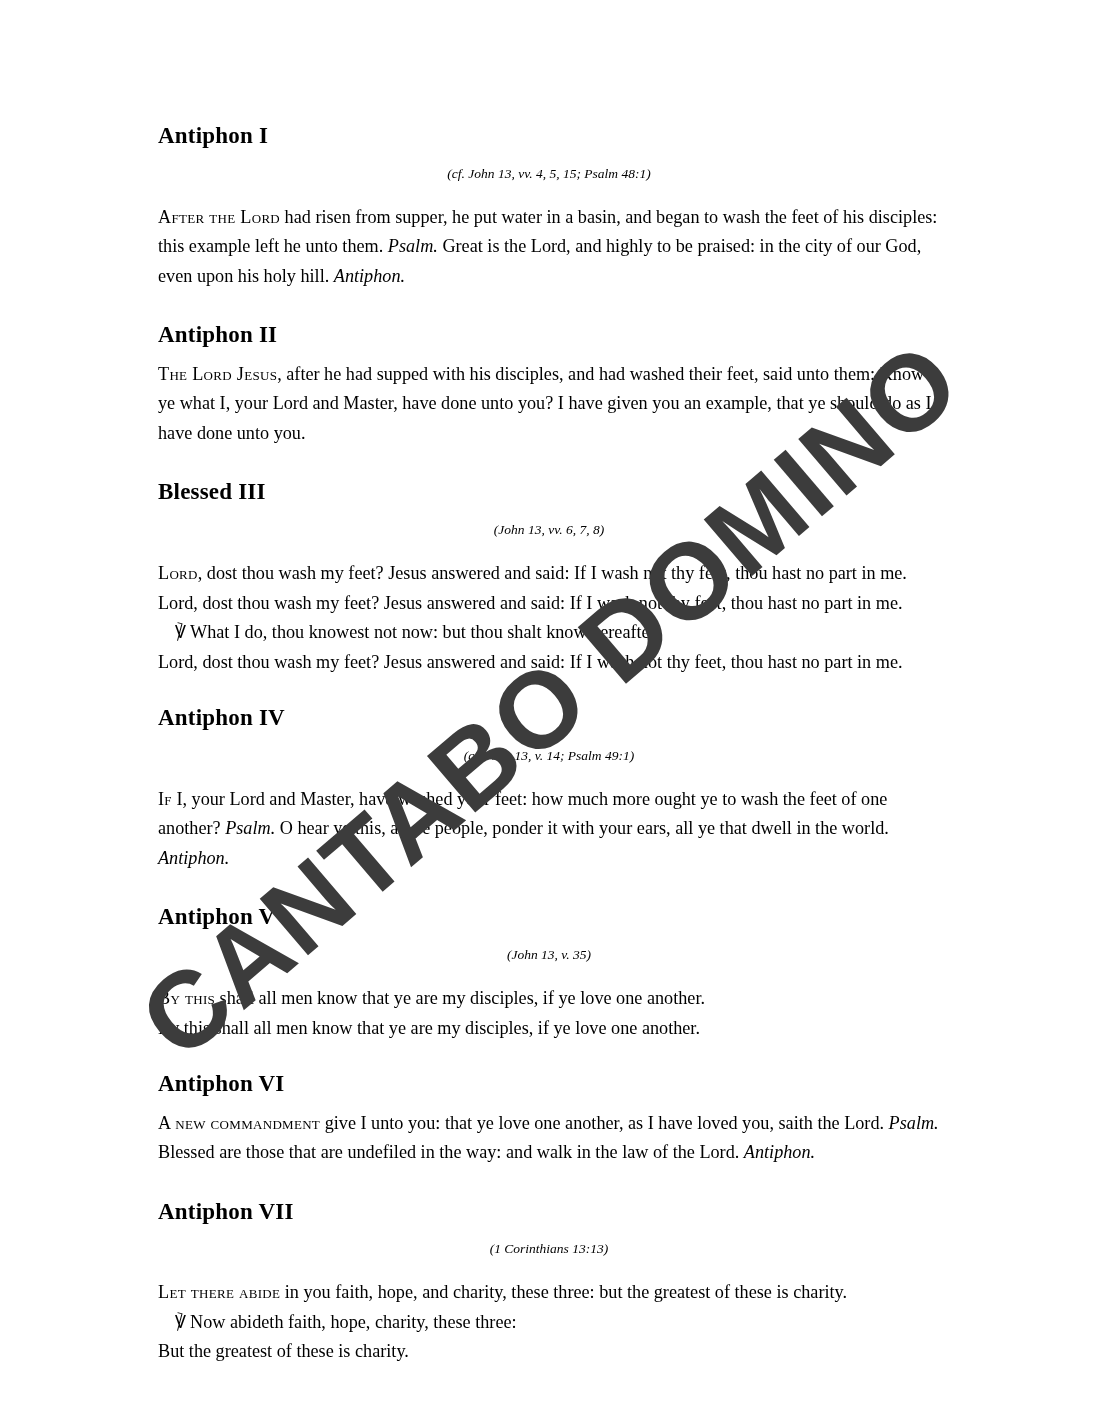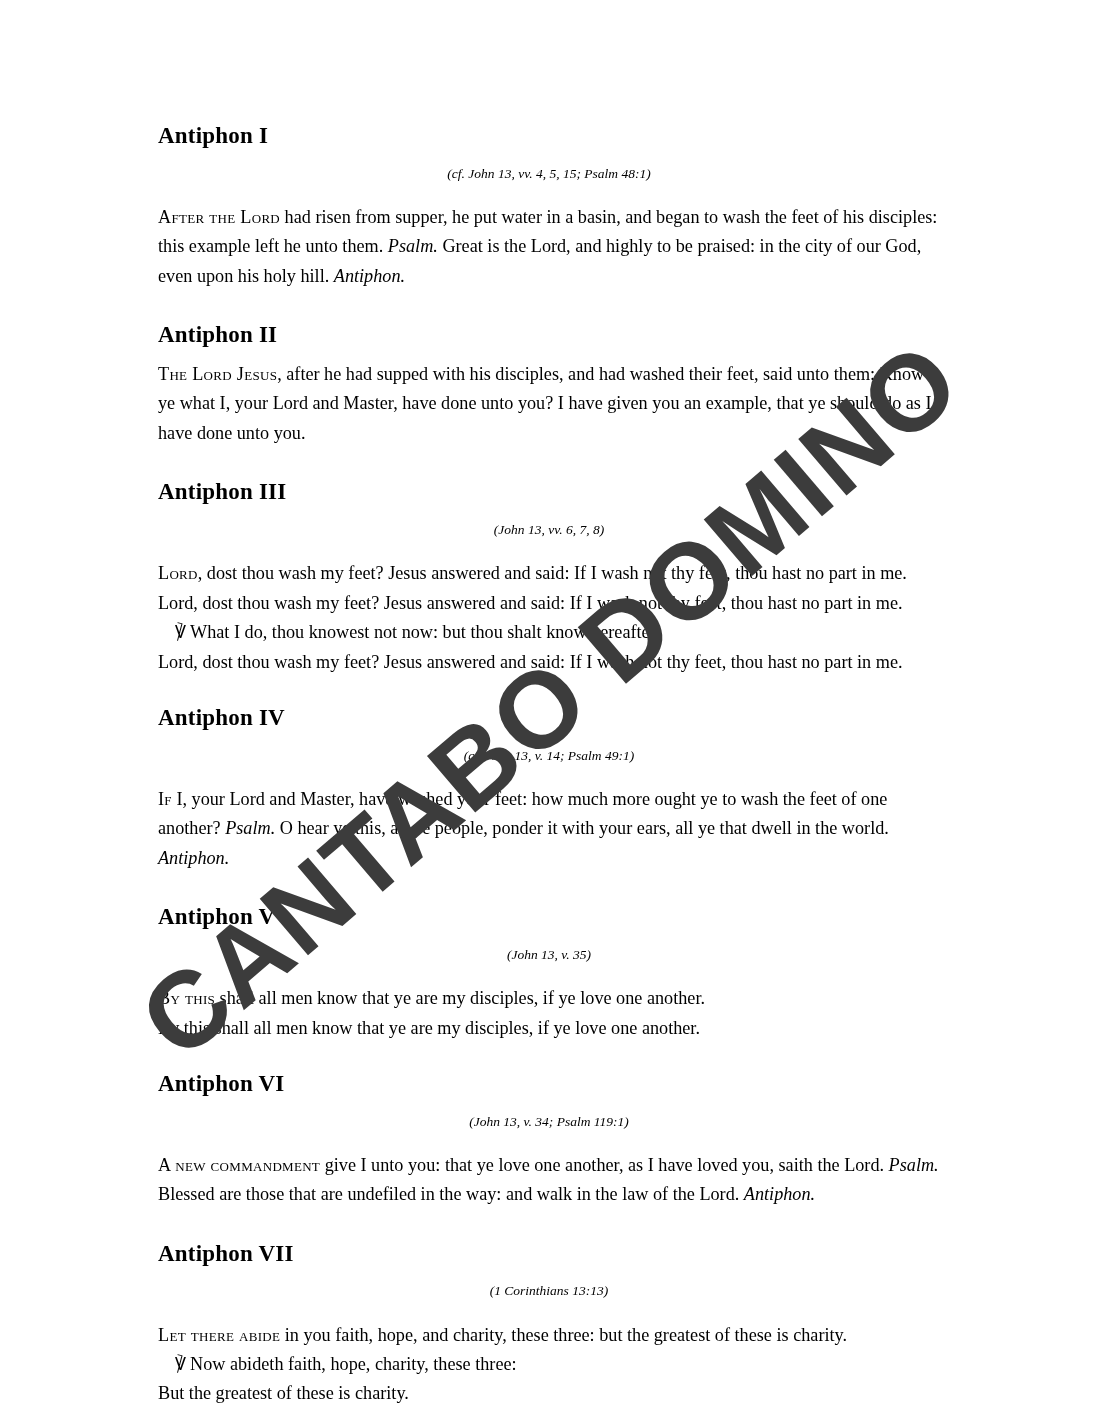--- a/index.html
+++ b/index.html
@@ -116,21 +116,21 @@
           <p><span class="smallcaps">After the Lord</span><span> had risen from supper, he put water in a basin, and began to wash the feet of his disciples: this example left he unto them. </span><span class="italic">Psalm.</span><span> Great is the Lord, and highly to be praised: in the city of our God, even upon his holy hill. </span><span class="italic">Antiphon.</span></p>
         </div>
       </div>
       <div class="antiphon-block gap-a">
         <div class="ant-heading">Antiphon II</div>
         <div class="ant-body">
           <p><span class="smallcaps">The Lord Jesus</span><span>, after he had supped with his disciples, and had washed their feet, said unto them: Know ye what I, your Lord and Master, have done unto you? I have given you an example, that ye should do as I have done unto you.</span></p>
         </div>
       </div>
       <div class="antiphon-block gap-b">
-        <div class="ant-heading">Antiphon III</div>
+        <div class="ant-heading">Blessed III</div>
         <div class="ant-citation">(John 13, vv. 6, 7, 8)</div>
         <div class="ant-body">
           <p><span class="smallcaps">Lord</span><span>, dost thou wash my feet? Jesus answered and said: If I wash not thy feet, thou hast no part in me.</span></p>
           <p><span>Lord, dost thou wash my feet? Jesus answered and said: If I wash not thy feet, thou hast no part in me.</span></p>
           <p class="versicle-line"><span class="vers-mark">℣</span><span>What I do, thou knowest not now: but thou shalt know hereafter.</span></p>
           <p><span>Lord, dost thou wash my feet? Jesus answered and said: If I wash not thy feet, thou hast no part in me.</span></p>
         </div>
       </div>
       <div class="antiphon-block gap-a">
         <div class="ant-heading">Antiphon IV</div>
@@ -142,21 +142,20 @@
       <div class="antiphon-block gap-b">
         <div class="ant-heading">Antiphon V</div>
         <div class="ant-citation">(John 13, v. 35)</div>
         <div class="ant-body">
           <p><span class="smallcaps">By this</span><span> shall all men know that ye are my disciples, if ye love one another.</span></p>
           <p><span>By this shall all men know that ye are my disciples, if ye love one another.</span></p>
         </div>
       </div>
       <div class="antiphon-block gap-a">
         <div class="ant-heading">Antiphon VI</div>
-        <div class="ant-citation">(John 13, v. 34; Psalm 119:1)</div>
         <div class="ant-body">
           <p><span class="smallcaps">A new commandment</span><span> give I unto you: that ye love one another, as I have loved you, saith the Lord. </span><span class="italic">Psalm.</span><span> Blessed are those that are undefiled in the way: and walk in the law of the Lord. </span><span class="italic">Antiphon.</span></p>
         </div>
       </div>
       <div class="antiphon-block ">
         <div class="ant-heading">Antiphon VII</div>
         <div class="ant-citation">(1 Corinthians 13:13)</div>
         <div class="ant-body">
           <p><span class="smallcaps">Let there abide</span><span> in you faith, hope, and charity, these three: but the greatest of these is charity.</span></p>
           <p class="versicle-line"><span class="vers-mark">℣</span><span>Now abideth faith, hope, charity, these three:</span></p>

